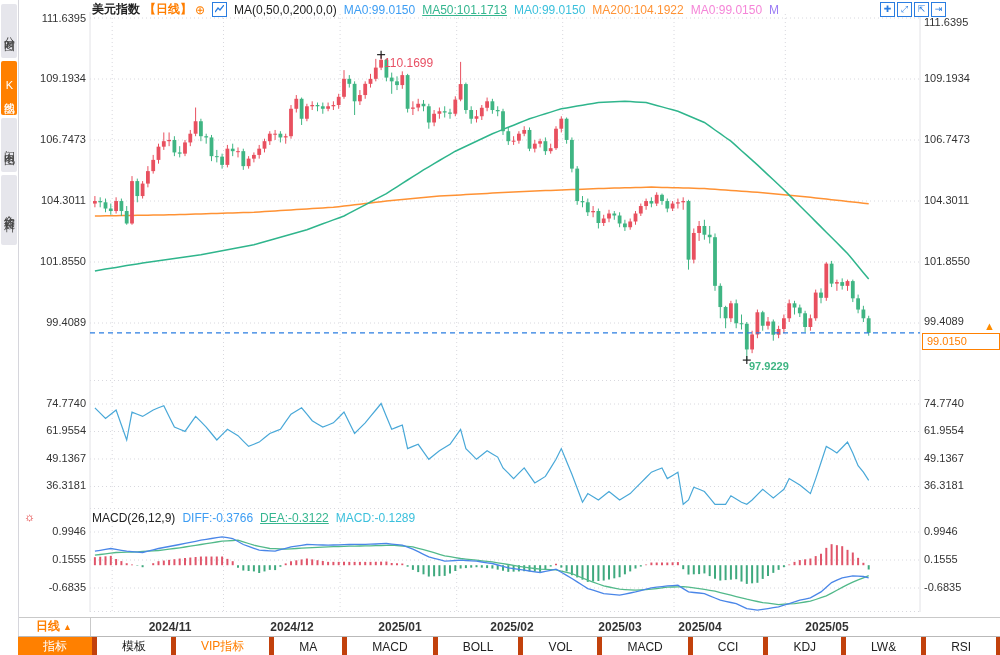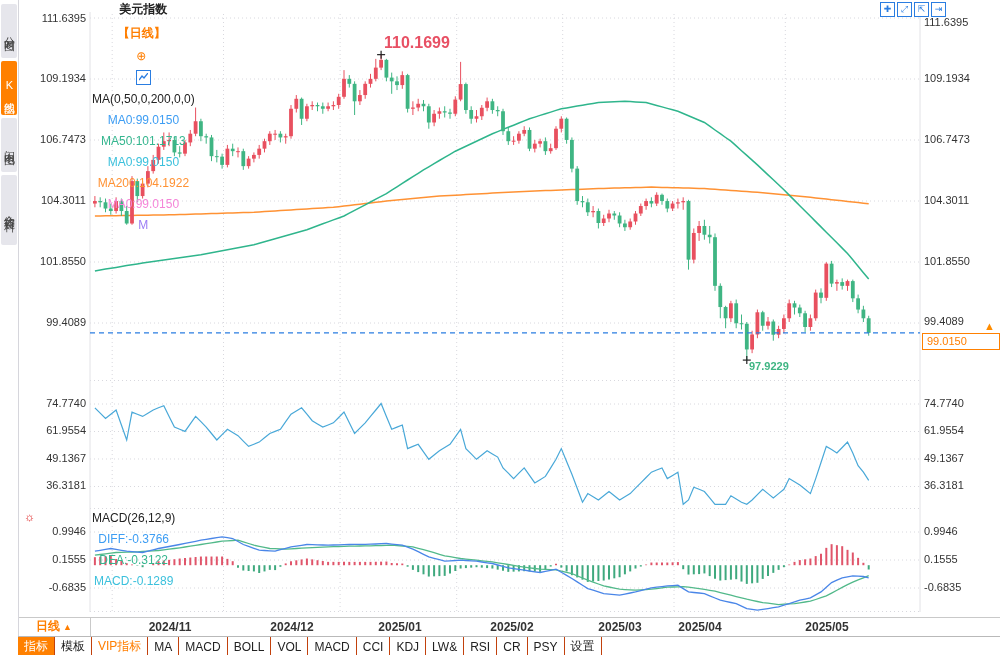--- a/index.html
+++ b/index.html
@@ -5,47 +5,47 @@
   html,body{margin:0;padding:0;background:#fff;font-family:"Liberation Sans",sans-serif;}
   #app{position:relative;width:1000px;height:655px;background:#fff;overflow:hidden;}
   .abs{position:absolute;z-index:2;}
   
   #sidebar{position:absolute;left:0;top:0;width:18px;height:655px;background:#fff;border-right:1px solid #d6d6dc;z-index:3;}
   .side-tab{position:absolute;left:1px;width:16px;writing-mode:vertical-rl;text-orientation:upright;
     font-size:11px;letter-spacing:2px;color:#444;background:#e6e6ec;border-radius:2px;
     display:flex;align-items:center;justify-content:center;cursor:pointer;}
   .side-tab.on{background:#ff8000;color:#fff;}
   
-  .hdr{display:flex;align-items:center;gap:7px;font-size:12px;color:#333;white-space:nowrap;flex-direction:column;}
+  .hdr{display:flex;align-items:center;gap:7px;font-size:12px;color:#333;white-space:nowrap;}
   .b{font-weight:bold;}
-  .c-orange{color:#ff7e00;} .c-blue{color:#3d9df3;} .c-teal{color:#35b68f;} .c-cyan{color:#3bc0dc;}
+  .c-orange{color:#ff7e00;} .c-blue{color:#3d9df3;} .c-teal{color:#35b68f;text-decoration:underline;} .c-cyan{color:#3bc0dc;}
   .c-ma200{color:#ff9234;} .c-pink{color:#f585d8;} .c-purple{color:#9b7cf5;} .c-dark{color:#222;}
   .tool-ic{display:inline-flex;align-items:center;justify-content:center;width:13px;height:13px;
     border:1px solid #2a7de1;color:#2a7de1;font-size:9px;line-height:11px;margin-left:2px;cursor:pointer;background:#fff;}
   .mini-ic{display:inline-flex;align-items:center;justify-content:center;width:13px;height:13px;
     border:1px solid #2a7de1;background:#fff;}
   
   .axl{position:absolute;left:20px;width:66px;text-align:right;font-size:11px;color:#333;z-index:2;}
   .axr{position:absolute;left:924px;width:74px;text-align:left;font-size:11px;color:#333;z-index:2;}
   .dlab{position:absolute;top:620px;transform:translateX(-50%);font-weight:bold;font-size:12px;color:#333;z-index:2;}
   
   #date-row{position:absolute;left:0;top:617px;width:1000px;height:19px;border-top:1px solid #c9c9c9;background:#fff;z-index:2;}
   #period-cell{position:absolute;left:18px;top:617px;width:72px;height:19px;border-right:1px solid #c9c9c9;
     display:flex;align-items:center;justify-content:center;gap:3px;color:#ff7e00;font-weight:bold;font-size:12px;cursor:pointer;z-index:3;}
   #tabs-row{position:absolute;left:18px;top:636px;width:982px;height:19px;border-top:1px solid #b9b9b9;
     display:flex;align-items:stretch;font-size:12px;background:#fff;z-index:3;}
-  .btab{display:flex;align-items:center;justify-content:center;padding:0 6px;border-right:1px solid #c2410c;
+  .btab{display:flex;align-items:center;justify-content:center;padding:0 25px;border-right:5px solid #c2410c;
     color:#222;cursor:pointer;white-space:nowrap;}
   .btab-on{background:#ff8000;color:#fff;}
   .btab-vip{color:#ff7e00;}
   
   #price-box{position:absolute;left:922px;top:333px;width:72px;height:14px;border:1px solid #ff8000;
     color:#ff7e00;font-size:11px;padding:1px 0 0 4px;background:#fff;z-index:3;}
   #price-arrow{position:absolute;left:984px;top:320px;color:#ff8c00;font-size:11px;z-index:3;}
-  #hi-label{position:absolute;left:384px;top:34px;color:#e85064;font-weight:bold;font-size:16px;z-index:2;}
+  #hi-label{position:absolute;left:384px;top:56px;color:#e85064;font-weight:normal;font-size:12px;z-index:2;}
   #lo-label{position:absolute;left:749px;top:360px;color:#3fb583;font-weight:bold;font-size:11px;z-index:2;}
   #watermark{position:absolute;left:903px;top:590px;font-size:29px;font-weight:bold;color:#ccd2da;letter-spacing:2px;z-index:2;}
   #macd-gear{position:absolute;left:24px;top:510px;color:#e03030;font-size:12px;z-index:2;}
   
   .grid{stroke:#d8d8de;stroke-width:1;stroke-dasharray:1,3;}
   .pborder{stroke:#e2e2e6;stroke-width:1;}
   .cu{fill:#e8505f;} .cuw{stroke:#e8505f;stroke-width:1;}
   .cd{fill:#3fb583;} .cdw{stroke:#3fb583;stroke-width:1;}
   .ma50{stroke:#2fb58c;stroke-width:1.5;fill:none;}
   .ma200{stroke:#ff9234;stroke-width:1.5;fill:none;}

